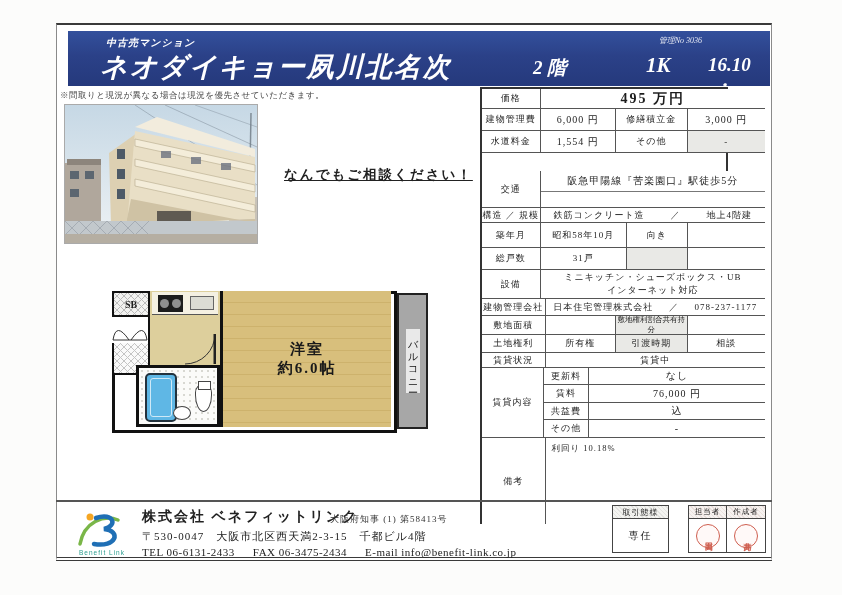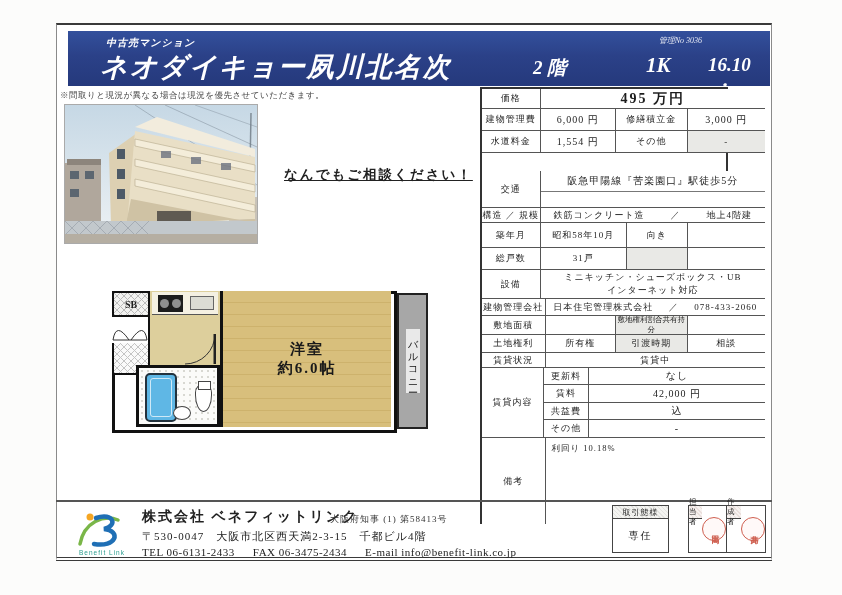--- a/index.html
+++ b/index.html
@@ -108,21 +108,21 @@
   .footer-license { position: absolute; left: 330px; top: 513px; font-size: 9px; color: #333; letter-spacing: 1px; }
   .footer-address { position: absolute; left: 142px; top: 529px; font-size: 11px; letter-spacing: 1px; }
   .footer-contact { position: absolute; left: 142px; top: 546px; font-size: 11px; letter-spacing: 0.5px; display: flex; gap: 18px; justify-content: center; }
 
   .deal-box { position: absolute; left: 612px; top: 505px; width: 57px; height: 48px; border: 1px solid #444; background: #fff; }
   .deal-head { height: 13px; border-bottom: 1px solid #444; display:flex; align-items:center; justify-content:center; font-size: 8px;
     background: repeating-linear-gradient(45deg, #e3e3e0 0 1px, #f4f4f1 1px 3px); letter-spacing: 1px; }
   .deal-val { height: 33px; display:flex; align-items:center; justify-content:center; font-size: 10px; letter-spacing: 2px; }
 
   .stamp-box { position: absolute; left: 688px; top: 505px; width: 78px; height: 48px; border: 1px solid #444; background: #fff; display: flex; }
-  .stamp-col { width: 39px; display: flex; flex-direction: row; }
+  .stamp-col { width: 39px; display: flex; flex-direction: column; }
   .stamp-col.first { border-right: 1px solid #444; }
   .stamp-head { height: 13px; border-bottom: 1px solid #444; display:flex; align-items:center; justify-content:center; font-size: 7.5px;
     background: repeating-linear-gradient(45deg, #eadfdc 0 1px, #f6f2f0 1px 3px); letter-spacing: 1px; }
   .stamp-body { flex: 1; display:flex; align-items:center; justify-content:center; }
   .hanko { width: 24px; height: 24px; border: 1.5px solid #cf5f50; border-radius: 50%; color: #cf5f50;
     display:flex; align-items:center; justify-content:center; font-size: 8px; font-weight: bold;
     writing-mode: vertical-rl; letter-spacing: 1px; background: rgba(255,240,238,0.4); }
 </style>
 </head>
 <body>
@@ -268,21 +268,21 @@
       <div class="cell end two-line" style="width:226px;">
         <span>ミニキッチン・シューズボックス・UB</span>
         <span>インターネット対応</span>
       </div>
     </div>
     <div class="trow" style="top:210px; height:17px;">
       <div class="cell lbl" style="width:64px;">建物管理会社</div>
       <div class="cell end spread" style="width:221px;">
         <span>日本住宅管理株式会社</span>
         <span>／</span>
-        <span>078-433-2060</span>
+        <span>078-237-1177</span>
       </div>
     </div>
     <div class="trow" style="top:227px; height:19px;">
       <div class="cell lbl" style="width:64px;">敷地面積</div>
       <div class="cell" style="width:71px;"></div>
       <div class="cell shade" style="width:72px; font-size:7.5px; letter-spacing:0;">敷地権利割合共有持分</div>
       <div class="cell end" style="width:78px;"></div>
     </div>
     <div class="trow" style="top:246px; height:18px;">
       <div class="cell lbl" style="width:64px;">土地権利</div>
@@ -296,21 +296,21 @@
     </div>
     <div class="trow" style="top:279px; height:70px;">
       <div class="cell lbl" style="width:64px;">賃貸内容</div>
       <div class="subrows">
         <div class="subrow" style="height:17px;">
           <div class="cell lbl" style="width:45px;">更新料</div>
           <div class="cell end val10" style="width:176px;">なし</div>
         </div>
         <div class="subrow" style="height:18px;">
           <div class="cell lbl" style="width:45px;">賃料</div>
-          <div class="cell end val10" style="width:176px;">42,000 円</div>
+          <div class="cell end val10" style="width:176px;">76,000 円</div>
         </div>
         <div class="subrow" style="height:17px;">
           <div class="cell lbl" style="width:45px;">共益費</div>
           <div class="cell end val10" style="width:176px;">込</div>
         </div>
         <div class="subrow last" style="height:17px;">
           <div class="cell lbl" style="width:45px;">その他</div>
           <div class="cell end val10" style="width:176px;">-</div>
         </div>
       </div>

